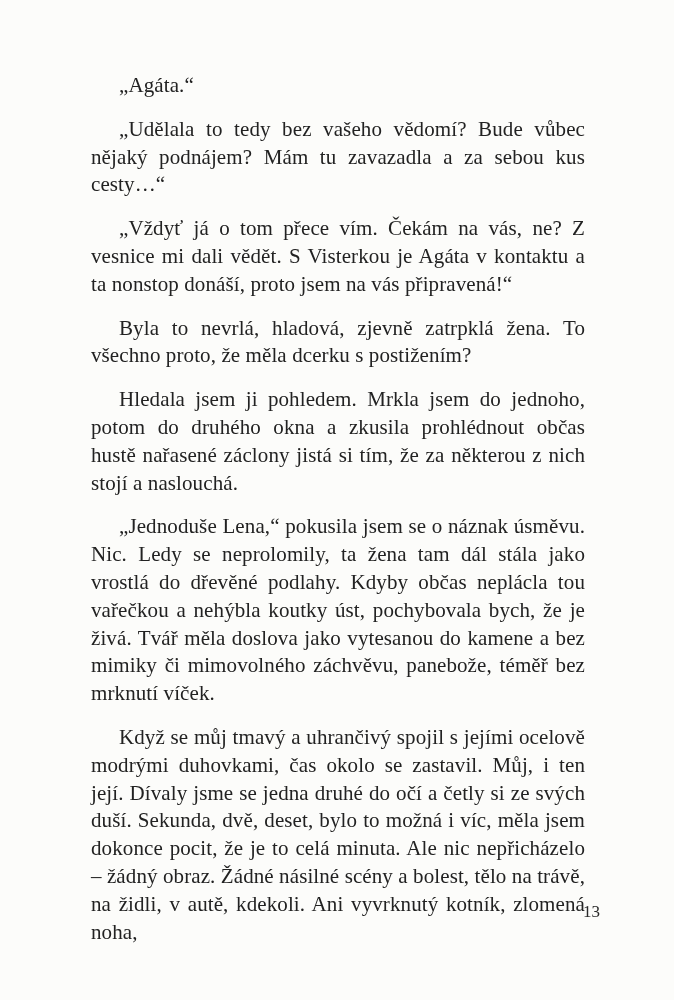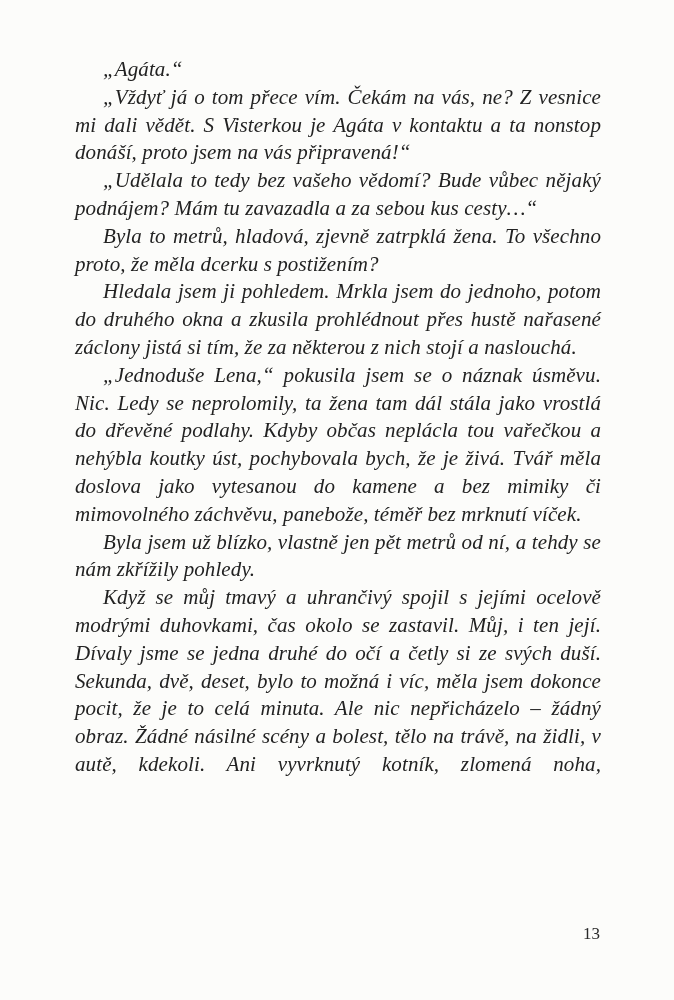--- a/index.html
+++ b/index.html
@@ -20,45 +20,43 @@
     position: absolute;
     left: 75px;
     top: 56px;
     width: 526px;
     font-size: 21px;
     line-height: 27.8px;
     text-align: justify;
     letter-spacing: 0.1px;
   }
   .text-block p {
-    margin: 0;
+    margin: 16px;
     padding: 0;
     text-indent: 28px;
-    font-style: italic;
   }
   .text-block p.continues {
     
     text-align-last: justify;
   }
   .page-number {
     position: absolute;
     right: 74px;
-    top: 924px;
+    top: 902px;
     font-size: 17px;
     color: #2a2a2a;
   }
 </style>
 </head>
 <body>
 
 <div class="page">
   <div class="text-block">
     <p>„Agáta.“</p>
+    <p>„Udělala to tedy bez vašeho vědomí? Bude vůbec nějaký podnájem? Mám tu zavazadla a za sebou kus cesty…“</p>
     <p>„Vždyť já o tom přece vím. Čekám na vás, ne? Z vesnice mi dali vědět. S Visterkou je Agáta v kontaktu a ta nonstop donáší, proto jsem na vás připravená!“</p>
-    <p>„Udělala to tedy bez vašeho vědomí? Bude vůbec nějaký podnájem? Mám tu zavazadla a za sebou kus cesty…“</p>
-    <p>Byla to metrů, hladová, zjevně zatrpklá žena. To všechno proto, že měla dcerku s postižením?</p>
-    <p>Hledala jsem ji pohledem. Mrkla jsem do jednoho, potom do druhého okna a zkusila prohlédnout přes hustě nařasené záclony jistá si tím, že za některou z nich stojí a naslouchá.</p>
+    <p>Byla to nevrlá, hladová, zjevně zatrpklá žena. To všechno proto, že měla dcerku s postižením?</p>
+    <p>Hledala jsem ji pohledem. Mrkla jsem do jednoho, potom do druhého okna a zkusila prohlédnout občas hustě nařasené záclony jistá si tím, že za některou z nich stojí a naslouchá.</p>
     <p>„Jednoduše Lena,“ pokusila jsem se o náznak úsměvu. Nic. Ledy se neprolomily, ta žena tam dál stála jako vrostlá do dřevěné podlahy. Kdyby občas neplácla tou vařečkou a nehýbla koutky úst, pochybovala bych, že je živá. Tvář měla doslova jako vytesanou do kamene a bez mimiky či mimovolného záchvěvu, panebože, téměř bez mrknutí víček.</p>
-    <p>Byla jsem už blízko, vlastně jen pět metrů od ní, a tehdy se nám zkřížily pohledy.</p>
     <p class="continues">Když se můj tmavý a uhrančivý spojil s jejími ocelově modrými duhovkami, čas okolo se zastavil. Můj, i ten její. Dívaly jsme se jedna druhé do očí a četly si ze svých duší. Sekunda, dvě, deset, bylo to možná i víc, měla jsem dokonce pocit, že je to celá minuta. Ale nic nepřicházelo – žádný obraz. Žádné násilné scény a bolest, tělo na trávě, na židli, v autě, kdekoli. Ani vyvrknutý kotník, zlomená noha,</p>
   </div>
   <div class="page-number">13</div>
 </div>
 
 </body></html>

